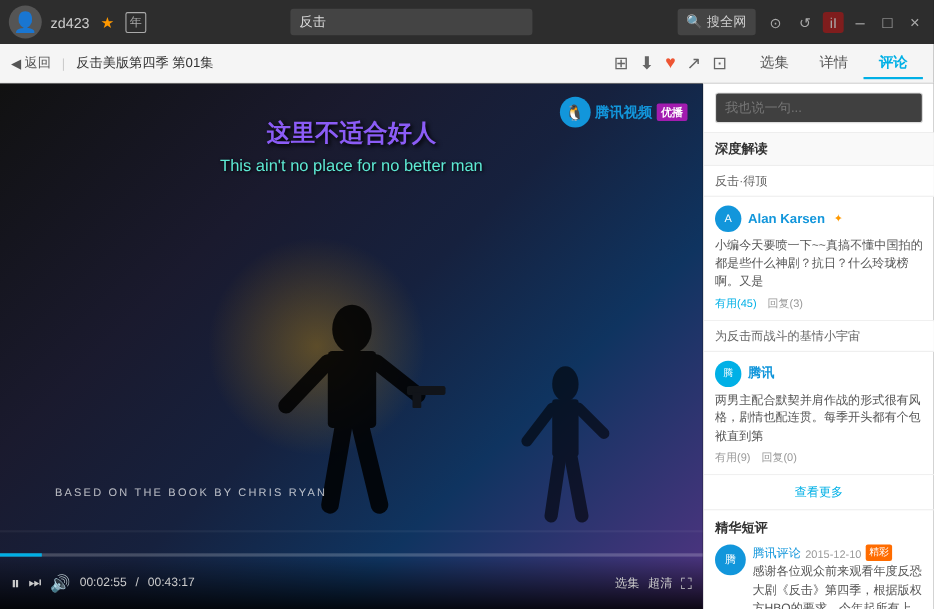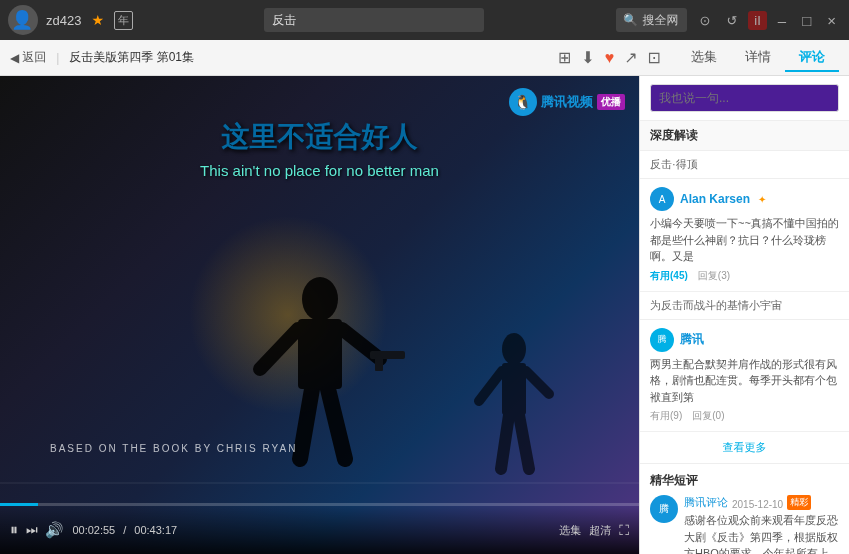--- a/index.html
+++ b/index.html
@@ -119,24 +119,23 @@
       height: 2px;
       background: rgba(255,255,255,0.05);
     }
     
     #subtitle-area {
       position: absolute;
       top: 30px; left: 0; right: 0;
       text-align: center;
     }
     #subtitle-cn {
-      font-size: 28px; font-weight: bold; color: #0369a1;
+      font-size: 22px; font-weight: bold; color: #8b5cf6;
       text-shadow: 2px 2px 4px #000;
       margin-bottom: 6px;
-      margin-top: 12px;
     }
     #subtitle-en {
       font-size: 15px; color: #5eead4;
       text-shadow: 1px 1px 3px #000;
     }
     
     #tencent-logo {
       position: absolute;
       top: 12px; right: 14px;
       display: flex; align-items: center; gap: 4px;
@@ -205,21 +204,21 @@
       border-bottom: 1px solid #eee;
     }
     #comment-input {
       width: 100%;
       height: 28px;
       border: 1px solid #ddd;
       border-radius: 3px;
       padding: 4px 8px;
       font-size: 12px;
       color: #999;
-      background: #4c1d95;
+      background: #404040;
       outline: none;
     }
     #comments-container {
       flex: 1;
       overflow-y: auto;
       padding: 0;
     }
     .section-header {
       padding: 6px 10px;
       font-size: 12px;
@@ -244,21 +243,21 @@
       color: #fff; font-size: 10px;
       flex-shrink: 0;
     }
     .comment-user { font-size: 12px; color: #1296db; font-weight: bold; }
     .comment-badge { font-size: 10px; color: #f90; margin-left: 2px; }
     .comment-text { font-size: 11px; color: #555; line-height: 1.5; }
     .comment-actions {
       display: flex; gap: 10px; margin-top: 4px;
     }
     .comment-action { font-size: 10px; color: #999; cursor: pointer; }
-    .comment-action.liked { color: #00b0e6; font-weight: bold; }
+    .comment-action.liked { color: #00b0e6; }
     .see-more-btn {
       display: block;
       text-align: center;
       padding: 8px;
       color: #00b0e6;
       font-size: 11px;
       cursor: pointer;
       border-bottom: 1px solid #eee;
     }
     .short-review-section { padding: 8px 10px; }

